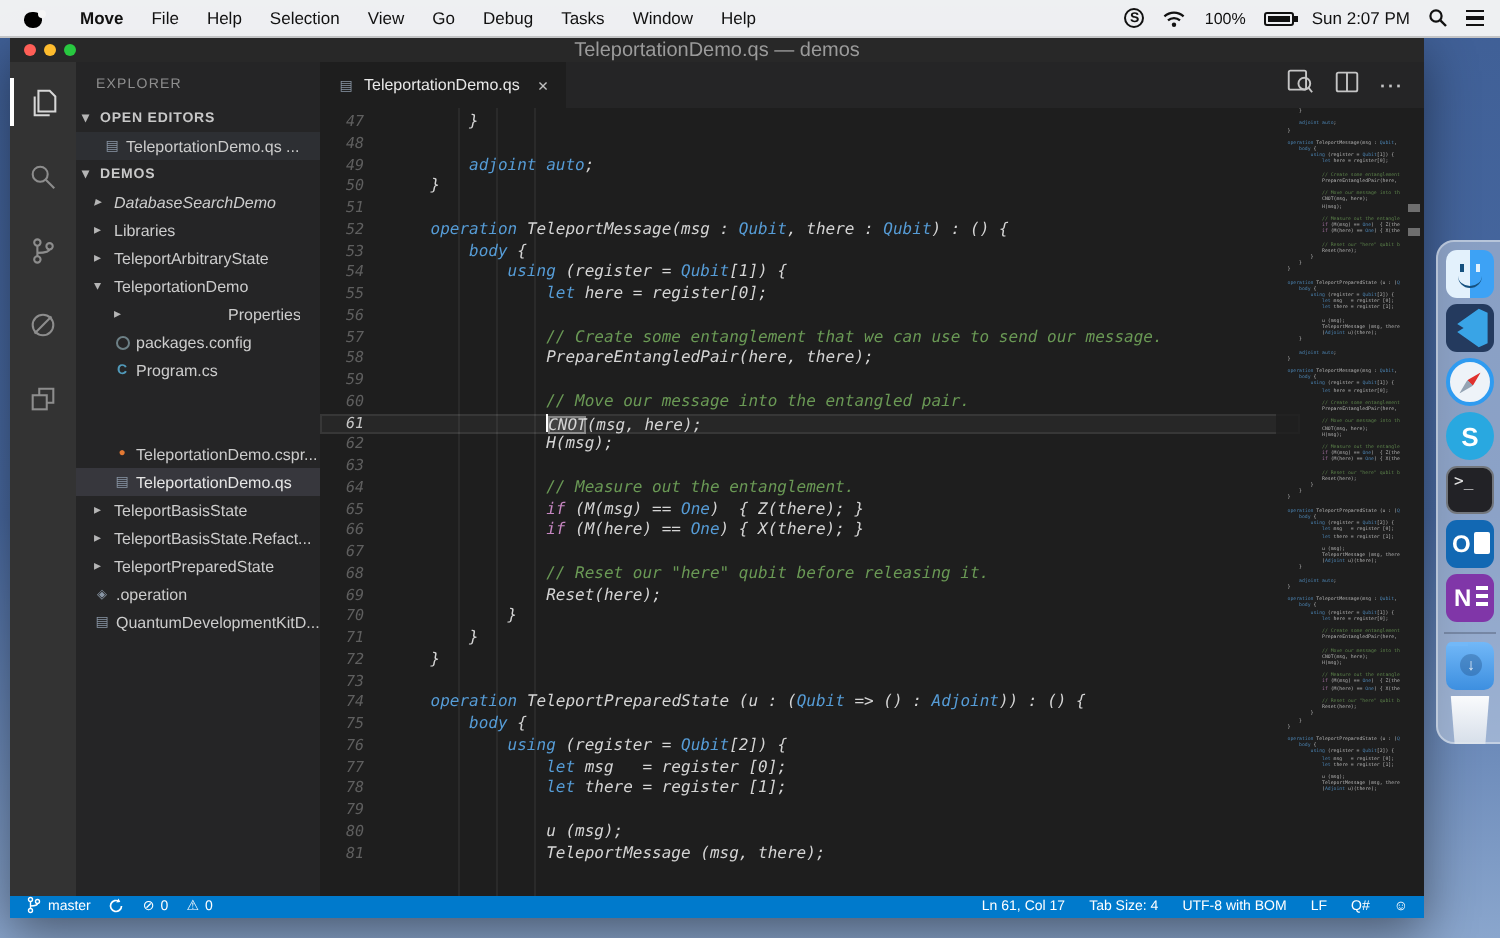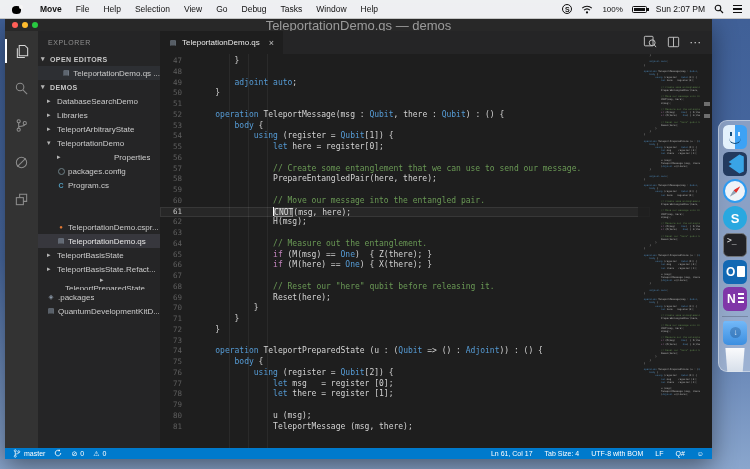--- a/index.html
+++ b/index.html
@@ -21,21 +21,21 @@
   .battery::after { content:""; position:absolute; right:-3px; top:1.5px; width:2px; height:3px; background:#111; }
   .nclist { display:flex; flex-direction:column; gap:2px; }
   .nclist i { display:block; width:9px; height:1.3px; background:#111; }
 
   
   .vswin { position:absolute; left:5px; top:19px; width:707px; height:440px; background:#1e1e1e; box-shadow:0 8px 24px rgba(0,0,0,.45); }
   .titlebar { height:12px; background:#282828; position:relative; display:flex; align-items:center; justify-content:center; }
   .lights { position:absolute; left:7px; top:3px; display:flex; gap:4px; }
   .light { width:6px; height:6px; border-radius:50%; }
   .l-red{background:#ff5f57;} .l-yel{background:#febc2e;} .l-grn{background:#28c840;}
-  .wtitle { font-size:13px; color:#9b9b9b; }
+  .wtitle { font-size:10px; color:#9b9b9b; }
 
   .vsbody { position:absolute; top:12px; left:0; right:0; bottom:11px; display:flex; }
 
   
   .activitybar { width:33px; background:#333333; display:flex; flex-direction:column; align-items:center; padding-top:8px; gap:13px; }
   .act { width:33px; height:24px; display:flex; align-items:center; justify-content:center; opacity:.55; }
   .act.active { opacity:1; border-left:2px solid #fff; }
   .act svg { stroke:#d7d7d7; fill:none; stroke-width:1.1; }
 
   
@@ -56,21 +56,21 @@
   
   .editorcol { flex:1; display:flex; flex-direction:column; background:#1e1e1e; min-width:0; }
   .tabbar { height:23px; background:#252526; display:flex; align-items:stretch; }
   .tab { background:#1e1e1e; display:flex; align-items:center; padding:0 9px; gap:5px; font-size:8px; color:#e8e8e8; }
   .tab .close { color:#c0c0c0; font-size:9px; margin-left:4px; }
   .ed-actions { margin-left:auto; display:flex; align-items:center; gap:10px; padding-right:10px; }
   .ed-actions svg { stroke:#c5c5c5; fill:none; stroke-width:1.1; }
   .dots { color:#c5c5c5; font-size:9px; letter-spacing:1px; font-weight:bold; }
 
   .editor { position:relative; flex:1; overflow:hidden; font-family:"DejaVu Sans Mono", monospace; }
-  .code { position:absolute; top:2px; left:0; right:62px; font-size:8px; line-height:10.75px; }
+  .code { position:absolute; top:2px; left:0; right:62px; font-size:8px; line-height:10.75px;font-style:italic; }
   .cline { height:10.75px; display:flex; white-space:pre; }
   .cline.cur { background:rgba(255,255,255,.045); outline:1px solid rgba(255,255,255,.08); outline-offset:-1px; }
   .num { flex:0 0 36px; text-align:right; padding-right:14px; color:#5f5f5f; font-size:7.5px; }
   .numcur { color:#c6c6c6; }
   .toks { white-space:pre; }
   .tok-p { color:#d4d4d4; } .tok-k { color:#569cd6; } .tok-c { color:#6a9955; } .tok-ctl { color:#c586c0;text-align:center; }
   .tok-w { color:#d4d4d4; background:rgba(255,255,255,.13); outline:1px solid rgba(255,255,255,.35); outline-offset:-1px; }
   .cursor { display:inline-block; width:0; height:9px; border-left:1px solid #ffffff; vertical-align:-1px; }
   .guide { position:absolute; top:0; bottom:0; width:1px; background:rgba(255,255,255,.055); }
 
@@ -198,31 +198,31 @@
       </div>
     </div>
 
     <div class="sidebar">
       <div class="sb-title">EXPLORER</div>
       <div class="sb-header">
         <span class="chev">▾</span>
         <span>OPEN EDITORS</span>
       </div>
       <div id="oe-file">
-          <div class="trow oe" style="padding-left: 14px; justify-content: flex-end;">
+          <div class="trow oe" style="padding-left: 14px;">
             <span class="ficon ic-doc">▤</span>
             <span class="tlabel">TeleportationDemo.qs ...</span>
           </div>
         </div>
       <div class="sb-header">
         <span class="chev">▾</span>
         <span>DEMOS</span>
       </div>
       <div id="tree">
-          <div class="trow" style="padding-left: 9px;">
+          <div class="trow" style="padding-left: 9px; font-style: italic;">
             <span class="chev">▸</span>
             <span class="tlabel">DatabaseSearchDemo</span>
           </div>
           <div class="trow" style="padding-left: 9px;">
             <span class="chev">▸</span>
             <span class="tlabel">Libraries</span>
           </div>
           <div class="trow" style="padding-left: 9px;">
             <span class="chev">▸</span>
             <span class="tlabel">TeleportArbitraryState</span>
@@ -252,27 +252,27 @@
             <span class="tlabel">TeleportationDemo.qs</span>
           </div>
           <div class="trow" style="padding-left: 9px;">
             <span class="chev">▸</span>
             <span class="tlabel">TeleportBasisState</span>
           </div>
           <div class="trow" style="padding-left: 9px;">
             <span class="chev">▸</span>
             <span class="tlabel">TeleportBasisState.Refact...</span>
           </div>
-          <div class="trow" style="padding-left: 9px; flex-direction: column;">
+          <div class="trow" style="padding-left: 9px;">
             <span class="chev">▸</span>
             <span class="tlabel">TeleportPreparedState</span>
           </div>
           <div class="trow" style="padding-left: 9px;">
             <span class="ficon ic-git">◈</span>
-            <span class="tlabel">.packages</span>
+            <span class="tlabel">.operation</span>
           </div>
           <div class="trow" style="padding-left: 9px;">
             <span class="ficon ic-doc">▤</span>
             <span class="tlabel">QuantumDevelopmentKitD...</span>
           </div>
         </div>
     </div>
 
     <div class="editorcol">
       <div class="tabbar">

